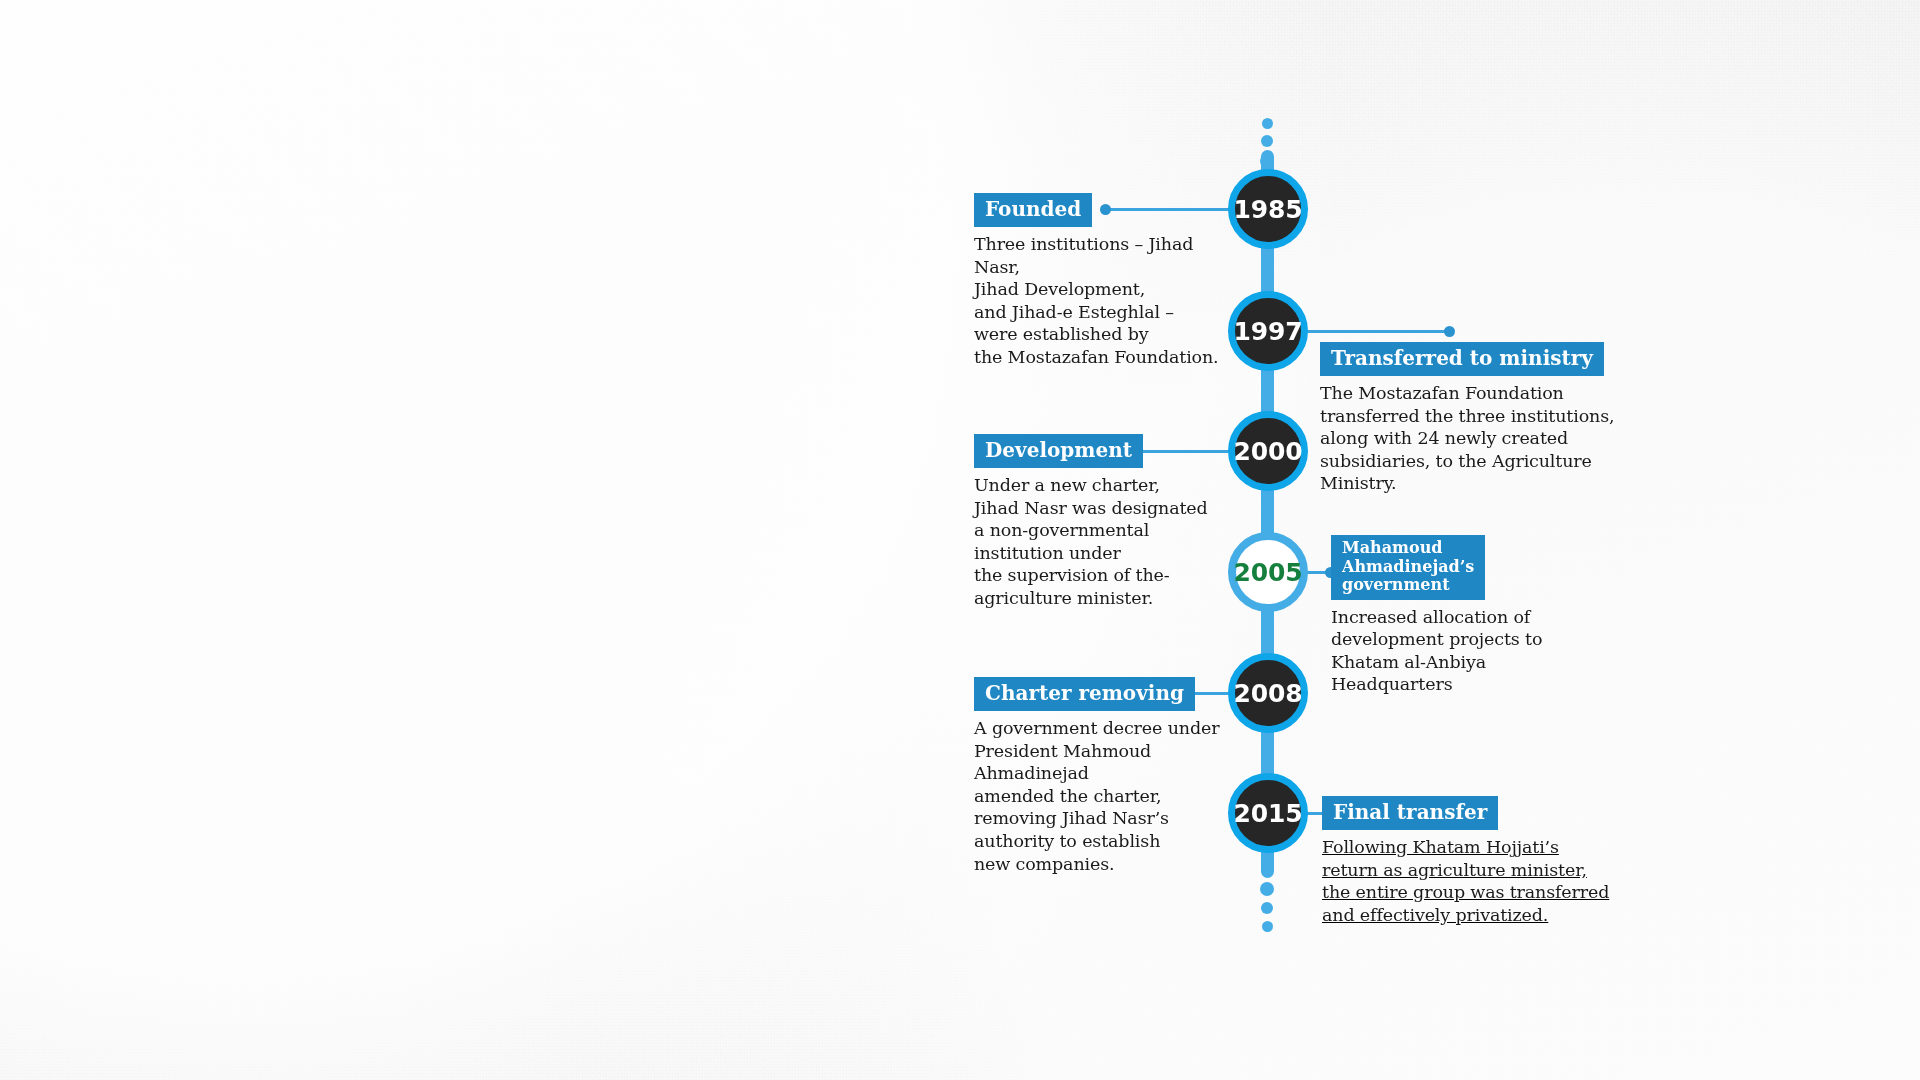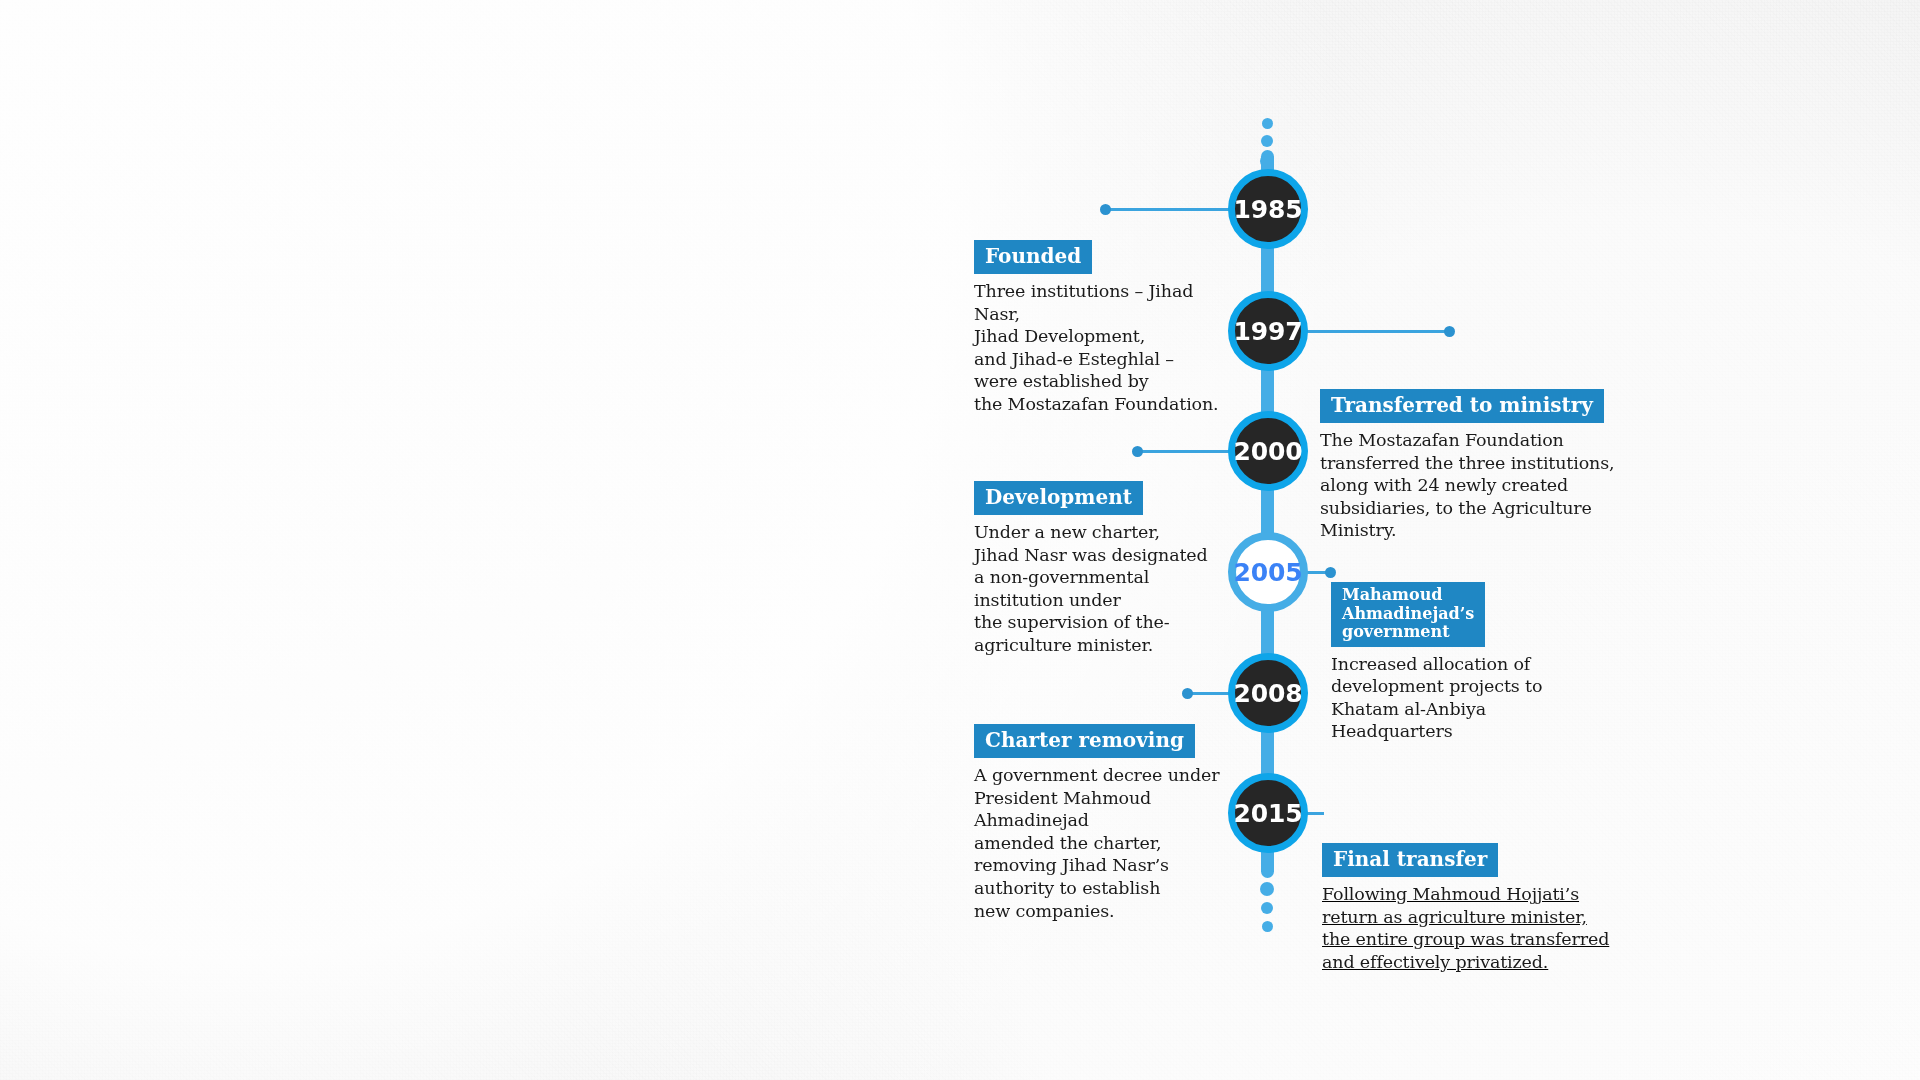--- a/index.html
+++ b/index.html
@@ -68,39 +68,39 @@
     letter-spacing: -0.2px;
   }
   .node.dark {
     background: #262626;
     border: 7px solid #0ea5e9;
     color: #ffffff;
   }
   .node.light {
     background: #ffffff;
     border: 8px solid #45ADE6;
-    color: #3b82f6;
+    color: #15803d;
   }
 
   
   .connector {
     position: absolute;
     height: 3px;
     background: #3BA4DF;
   }
   .connector-dot {
     position: absolute;
     width: 11px;
     height: 11px;
     border-radius: 50%;
     background: #2B92D0;
   }
 
   
-  .block { position: absolute; margin-top: 47px; }
+  .block { position: absolute; }
   .block.left  { text-align: left; }
   .block.right { text-align: left; }
 
   .badge {
     display: inline-block;
     background: #1F87C4;
     color: #ffffff;
     font-family: "DejaVu Serif", serif;
     font-weight: bold;
     font-size: 20px;
@@ -198,19 +198,19 @@
 amended the charter,
 removing Jihad Nasr’s
 authority to establish
 new companies.</div>
   </div>
 
   <div class="connector" style="left:1300px; top:812px; width:24px;"></div>
   <div class="node dark" style="top:773px;">2015</div>
   <div class="block right" style="left:1322px; top:796px; width:290px;text-decoration:underline;">
     <div class="badge">Final transfer</div>
-    <div class="body-text">Following Mahmoud Hojjati’s
+    <div class="body-text">Following Khatam Hojjati’s
 return as agriculture minister,
 the entire group was transferred
 and effectively privatized.</div>
   </div>
 
 </div>
 
 </body></html>

